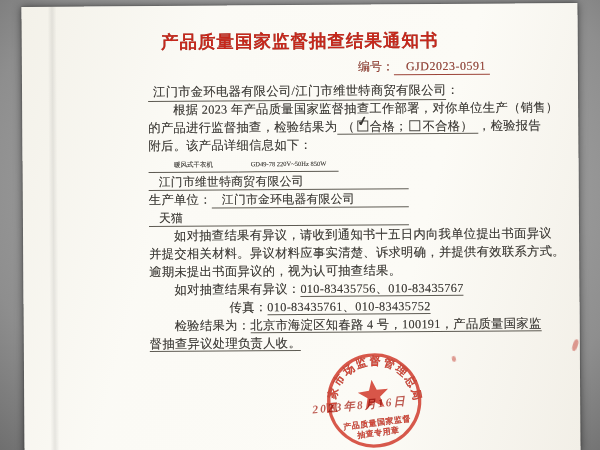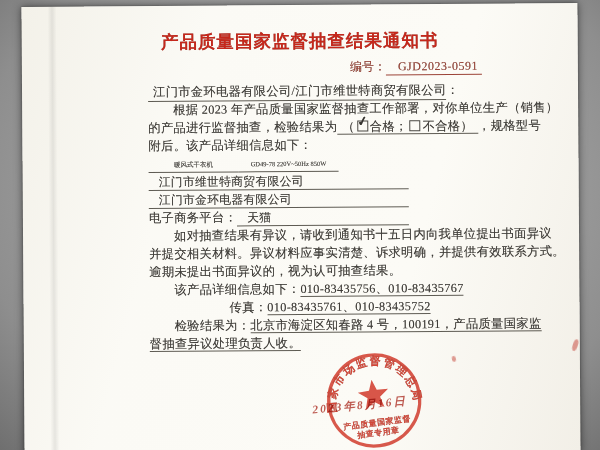--- a/index.html
+++ b/index.html
@@ -17,21 +17,21 @@
     transform:rotate(-0.4deg);
     color:var(--ink,#3e3c38);
     text-shadow:0 0 .6px rgba(70,66,60,.5);
   }
   .crease{position:absolute;left:26px;top:0;bottom:0;width:9px;
     background:linear-gradient(90deg,rgba(0,0,0,0),rgba(0,0,0,.08),rgba(0,0,0,0));}
   .doc-title{
     position:absolute;top:24px;left:0;width:100%;text-align:center;
     font-size:17.5px;font-weight:bold;letter-spacing:1px;color:var(--title-red,#c5281c);
   }
-  .number-row{position:absolute;top:54px;left:328px;font-size:12px;color:var(--number-red,#9c4438);}
+  .number-row{position:absolute;top:54px;left:336px;font-size:12px;color:var(--number-red,#9c4438);}
   .number-underline{display:inline-block;border-bottom:1px solid var(--number-red,#9c4438);
     min-width:78px;padding:0 4px 0 12px;letter-spacing:.5px;}
   .content{
     position:absolute;left:126px;top:77px;width:402px;
     font-size:12.3px;line-height:18px;letter-spacing:.3px;
   }
   .line{height:18px;white-space:nowrap;}
   .indent{text-indent:25px;}
   .u{border-bottom:1px solid #5e5b53;}
   .addr-name{display:inline-block;min-width:248px;border-bottom:1px solid #5e5b53;padding-left:5px;}
@@ -78,49 +78,49 @@
     </div>
 
     <div class="content">
       <div class="line">
         <span class="addr-name">江门市金环电器有限公司/江门市维世特商贸有限公司</span><span>：</span>
       </div>
 
       <div class="line indent">根据 2023 年产品质量国家监督抽查工作部署，对你单位生产（销售）</div>
 
       <div class="line">
-        <span>的产品进行监督抽查，检验结果为</span><span class="result-group"><span>（</span><span class="cb"><span class="check">✓</span></span><span>合格；</span><span class="cb"></span><span>不合格）</span></span><span>，规格型号</span>
+        <span>的产品进行监督抽查，检验结果为</span><span class="result-group"><span>（</span><span class="cb"><span class="check">✓</span></span><span>合格；</span><span class="cb"></span><span>不合格）</span></span><span>，检验报告</span>
       </div>
 
       <div class="line">附后。该产品详细信息如下：</div>
 
       <div class="line fieldrow row-namespec">
         <span class="fval small">暖风式干衣机</span>
         <span class="fval small spec">GD49-78 220V~50Hz 850W</span>
       </div>
 
       <div class="line fieldrow">
         <span class="fval">江门市维世特商贸有限公司</span>
       </div>
 
       <div class="line fieldrow">
+        <span class="flabel">生产单位：</span>
         <span class="fval">江门市金环电器有限公司</span>
       </div>
 
       <div class="line fieldrow">
-        <span class="flabel">电子商务平台：</span>
         <span class="fval">天猫</span>
       </div>
 
       <div class="line indent">如对抽查结果有异议，请收到通知书十五日内向我单位提出书面异议</div>
       <div class="line">并提交相关材料。异议材料应事实清楚、诉求明确，并提供有效联系方式。</div>
       <div class="line">逾期未提出书面异议的，视为认可抽查结果。</div>
 
       <div class="line indent">
-        <span>该产品详细信息如下：</span><span class="u">010-83435756、010-83435767</span>
+        <span>如对抽查结果有异议：</span><span class="u">010-83435756、010-83435767</span>
       </div>
 
       <div class="line fax-line">
         <span>传真：</span><span class="u">010-83435761、010-83435752</span>
       </div>
 
       <div class="line indent">
         <span>检验结果为：</span><span class="u">北京市海淀区知春路 4 号，100191，产品质量国家监</span>
       </div>
       <div class="line">

